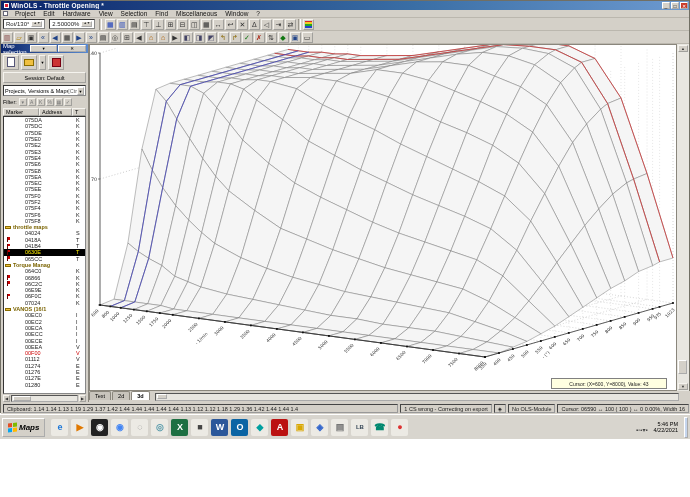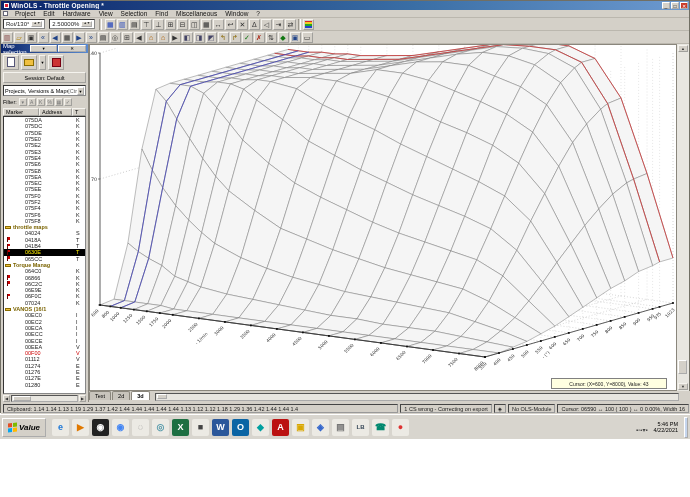--- a/index.html
+++ b/index.html
@@ -969,21 +969,21 @@
 </div>
 
 <div id="taskbar">
   <div id="startbtn">
     <span class="flag">
         <i></i>
         <i></i>
         <i></i>
         <i></i>
       </span>
-    <span>Value</span>
+    <span>Maps</span>
   </div>
   <div id="quicklaunch">
 
   <span class="qlicon" style="color:#1e78d7">e</span>
       <span class="qlicon" style="color:#e07800">▶</span>
       <span class="qlicon" style="background:#222;color:#fff">◉</span>
       <span class="qlicon" style="color:#4285f4">◉</span>
       <span class="qlicon" style="color:#888">◌</span>
       <span class="qlicon" style="color:#5599aa">◎</span>
       <span class="qlicon" style="background:#1d6f42;color:#fff">X</span>

